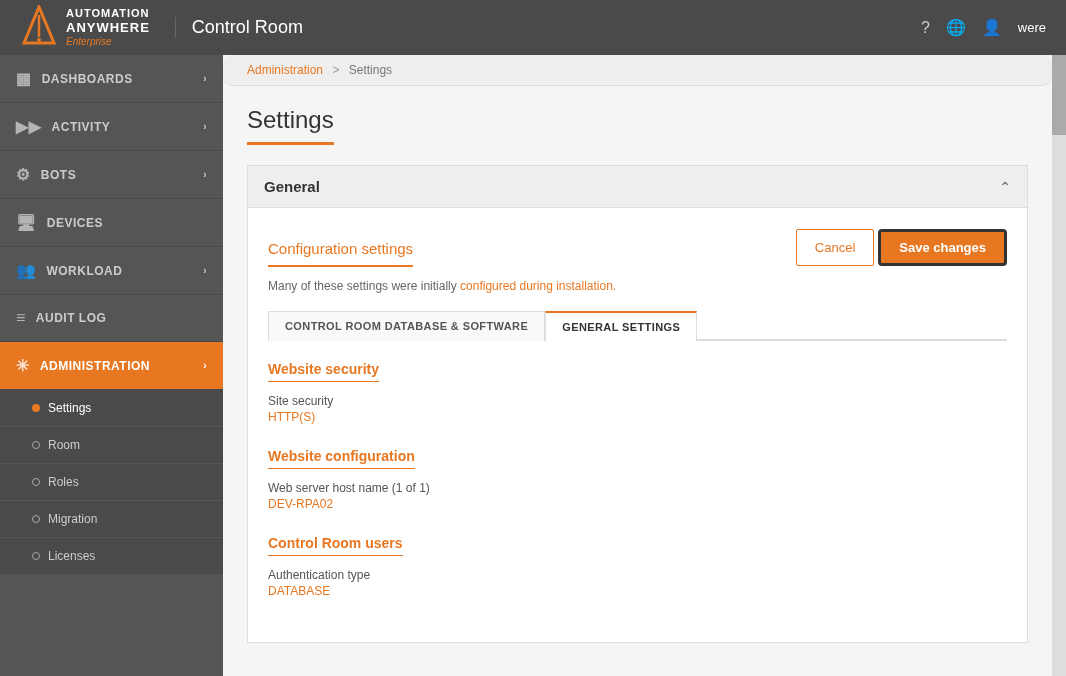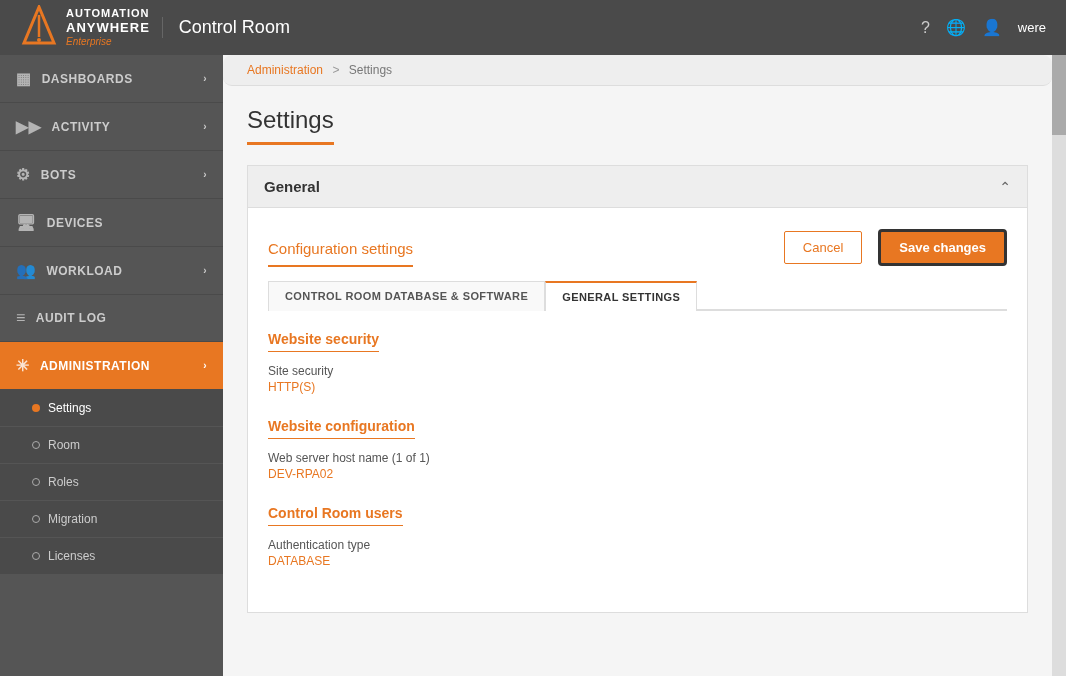--- a/index.html
+++ b/index.html
@@ -8,21 +8,21 @@
     
     .top-header {
       background: #4a4a4a;
       height: 55px;
       display: flex;
       align-items: center;
       justify-content: space-between;
       padding: 0 20px;
       flex-shrink: 0;
     }
-    .header-left { display: flex; align-items: center; gap: 12px; }
+    .header-left { display: flex; align-items: center; gap: 25px; }
     .logo-area { display: flex; align-items: center; gap: 8px; }
     .logo-text { color: white; line-height: 1.2; }
     .logo-text .automation { font-size: 11px; font-weight: 700; letter-spacing: 1px; }
     .logo-text .anywhere { font-size: 13px; font-weight: 700; letter-spacing: 1px; }
     .logo-text .enterprise { font-size: 10px; color: #e87722; font-style: italic; }
     .header-title { color: white; font-size: 18px; font-weight: 400; padding-left: 16px; border-left: 1px solid #666; }
     .header-right { display: flex; align-items: center; gap: 16px; color: #ccc; }
     .header-icon { font-size: 16px; cursor: pointer; color: #ccc; }
     .admin-name { color: white; font-size: 13px; }
 
@@ -130,21 +130,21 @@
       margin-bottom: 12px;
     }
     .config-title {
       font-size: 15px;
       font-weight: 400;
       color: #e87722;
       border-bottom: 2px solid #e87722;
       padding-bottom: 8px;
       margin-top: 12px;
     }
-    .config-actions { display: flex; gap: 16px; align-items: center; }
+    .config-actions { display: flex; gap: 4px; }
     .btn-cancel {
       padding: 8px 18px;
       border: 1px solid #e87722;
       background: white;
       color: #e87722;
       cursor: pointer;
       font-size: 13px;
       border-radius: 2px;
     }
     .btn-save {
@@ -323,20 +323,23 @@
         <div class="panel-body">
 
           <div class="config-header">
             <div class="config-title">Configuration settings</div>
             <div class="config-actions">
               <button class="btn-cancel">Cancel</button>
               <button class="btn-save">Save changes</button>
             </div>
           </div>
 
+          <div class="config-desc">
+            Many of these settings were initially <span style="color:#e87722">configured during installation.</span>
+          </div>
 
           <div class="tabs-bar">
             <div class="tab">CONTROL ROOM DATABASE &amp; SOFTWARE</div>
             <div class="tab active">GENERAL SETTINGS</div>
           </div>
 
           <div class="section">
             <div class="section-title">Website security</div>
             <div class="field-label">Site security</div>
             <div class="field-value">HTTP(S)</div>

